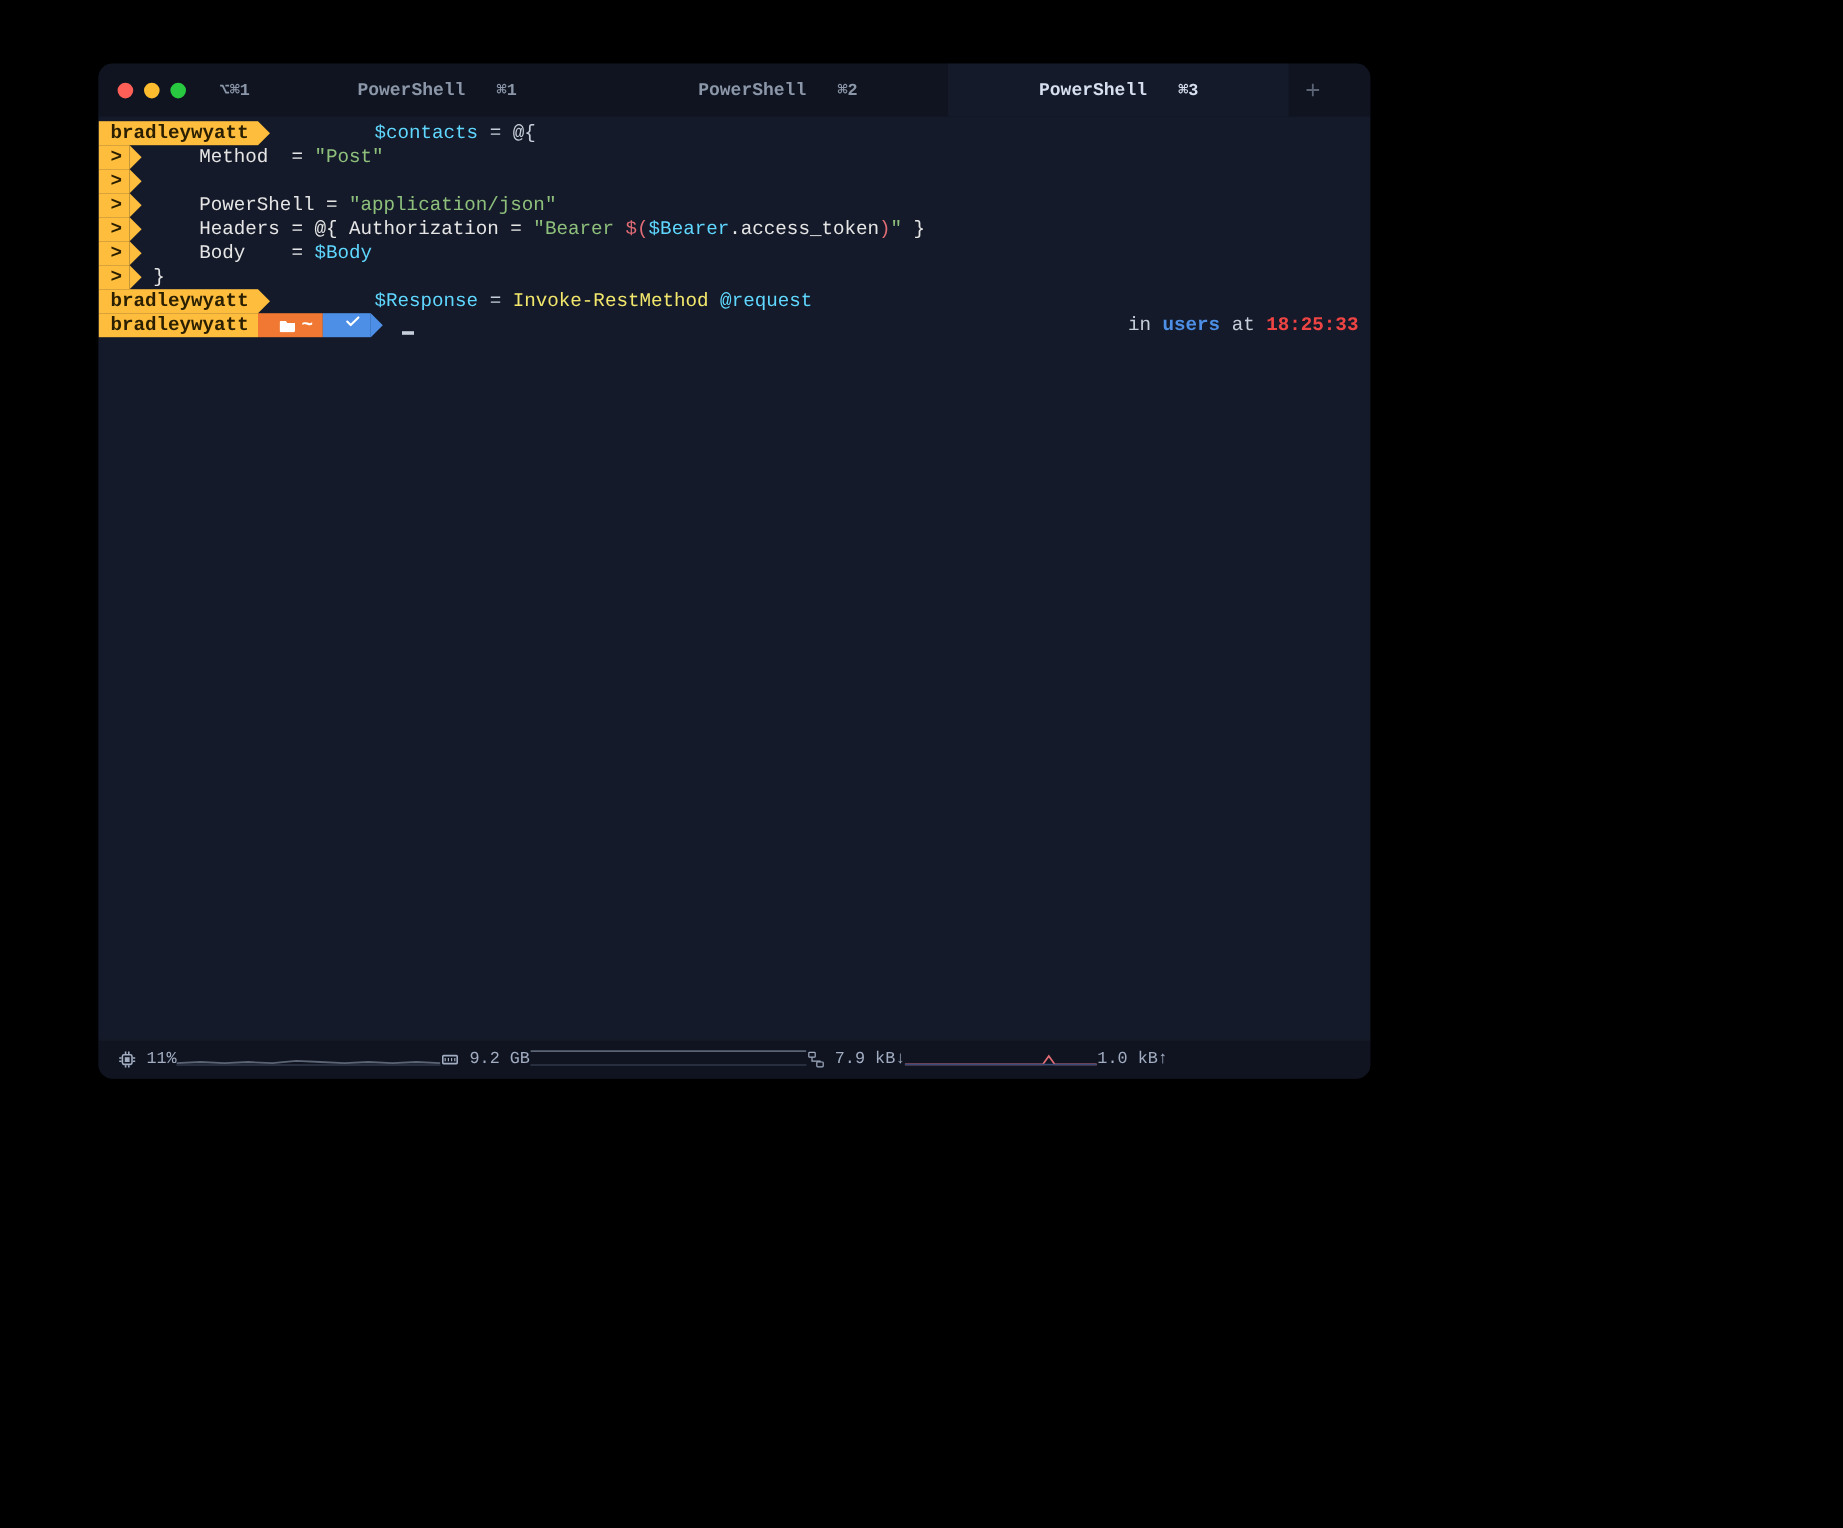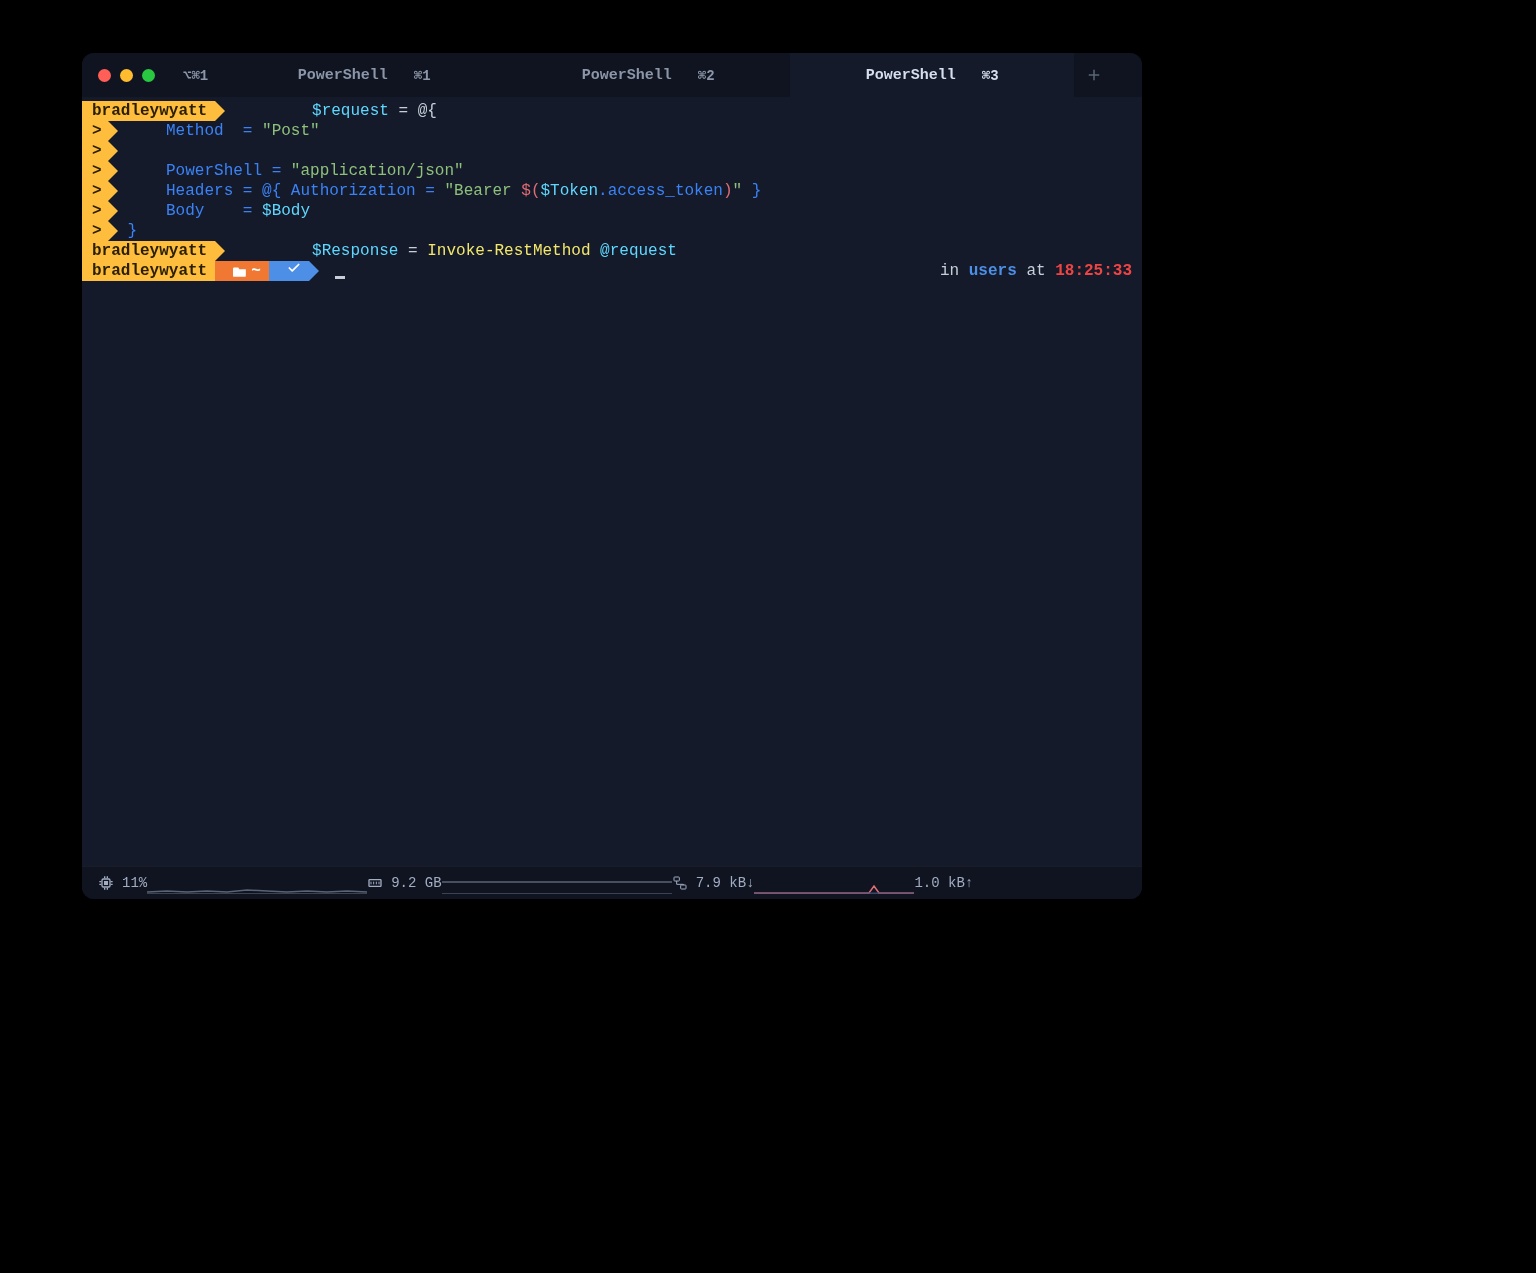--- a/index.html
+++ b/index.html
@@ -138,21 +138,21 @@
     color: #4d8fe6;
     padding-left: 18px;
   }
   .seg-check span { color: #ffffff; }
   .code {
     padding-left: 20px;
     white-space: pre;
   }
   .c-var { color: #5fd7ff; }
   .c-op  { color: #c5ced9; }
-  .c-kw  { color: #3b82f6; text-align: right; }
+  .c-kw  { color: #e5e5e5; text-align: right; }
   .c-str { color: #8ec07c; }
   .c-cmd { color: #f2e76c; }
   .c-token { color: #5fd7ff; }
   .c-red { color: #e06c75; }
   .c-redacted {
     display: inline-block;
     width: 270px;
     height: 16px;
     vertical-align: middle;
     filter: blur(4px);
@@ -173,21 +173,20 @@
     color: #c5ced9;
     font-size: 16px;
   }
   .right-status .pwsh { color: #4d8fe6; font-weight: 600; }
   .right-status .time { color: #ef4444; font-weight: 600; }
   
   .statusbar {
     height: 32px;
     background: #0f1420;
     display: flex;
-    align-items: center;
     color: #a2adc2;
     font-size: 14px;
     padding: 0 16px;
     border-top: 1px solid rgba(255,255,255,0.04);
     flex-shrink: 0;
   }
   .sb-item {
     display: flex;
     align-items: center;
     gap: 8px;
@@ -239,21 +238,21 @@
     </div>
   </div>
 
   <div class="term">
 
     <div class="line">
       <span class="prompt-seg seg-user">
           <span>bradleywyatt</span>
         </span>
       <span class="code">
-        <span class="c-var">$request</span><span class="c-op"> = @{</span>
+        <span class="c-var">$contacts</span><span class="c-op"> = @{</span>
       </span>
     </div>
 
     <div class="line">
       <span class="prompt-seg seg-cont">
           <span>&gt;</span>
         </span>
       <span class="code"><span class="c-kw">    Method  = </span><span class="c-str">"Post"</span></span>
     </div>
 
@@ -267,21 +266,21 @@
       <span class="prompt-seg seg-cont">
           <span>&gt;</span>
         </span>
       <span class="code"><span class="c-kw">    PowerShell = </span><span class="c-str">"application/json"</span></span>
     </div>
 
     <div class="line">
       <span class="prompt-seg seg-cont">
           <span>&gt;</span>
         </span>
-      <span class="code"><span class="c-kw">    Headers = @{ Authorization = </span><span class="c-str">"Bearer </span><span class="c-red">$(</span><span class="c-token">$Token</span><span class="c-kw">.access_token</span><span class="c-red">)</span><span class="c-str">"</span><span class="c-kw"> }</span></span>
+      <span class="code"><span class="c-kw">    Headers = @{ Authorization = </span><span class="c-str">"Bearer </span><span class="c-red">$(</span><span class="c-token">$Bearer</span><span class="c-kw">.access_token</span><span class="c-red">)</span><span class="c-str">"</span><span class="c-kw"> }</span></span>
     </div>
 
     <div class="line">
       <span class="prompt-seg seg-cont">
           <span>&gt;</span>
         </span>
       <span class="code"><span class="c-kw">    Body    = </span><span class="c-var">$Body</span></span>
     </div>
 
     <div class="line">

